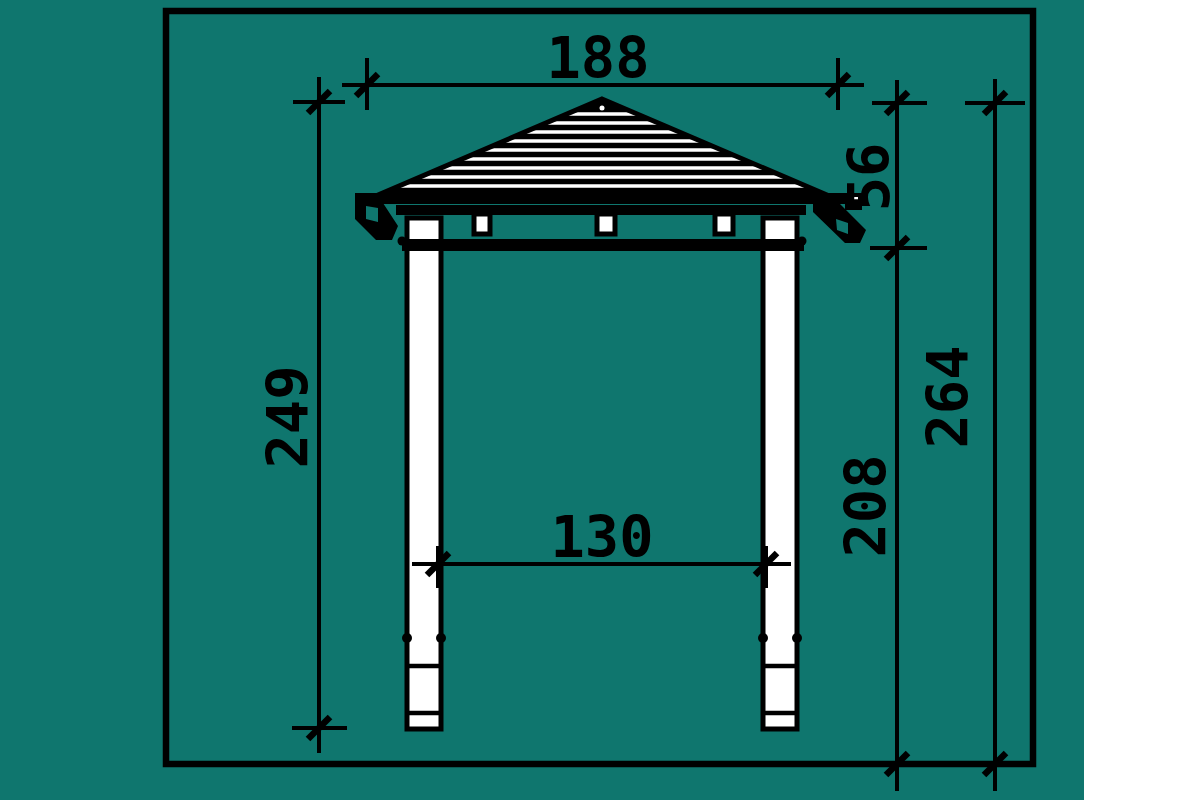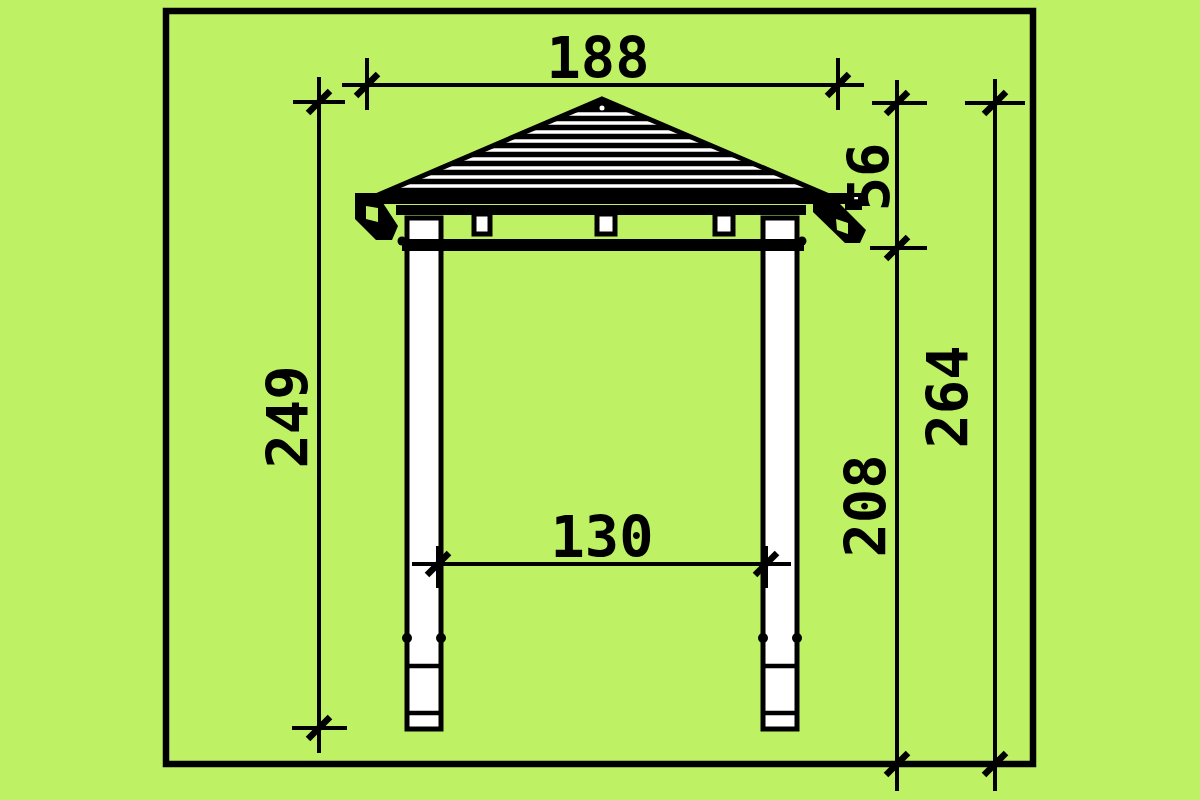--- a/index.html
+++ b/index.html
@@ -3,23 +3,23 @@
 <meta charset="utf-8">
 <style>
   html, body {
     margin: 0;
     padding: 0;
     background: #ffffff;
     font-family: "DejaVu Sans", sans-serif;
   }
   .stage {
     position: relative;
-    width: 1200px;
+    width: 1084px;
     height: 800px;
-    background: #bef264;
+    background: #0f766e;
     overflow: hidden;
   }
   svg { display: block; }
   .dim-label {
     font-family: "DejaVu Sans Mono", monospace;
     font-weight: bold;
     font-size: 57px;
     fill: #000000;
   }
   .sline  { stroke: #000000; stroke-width: 5;   fill: none; }

